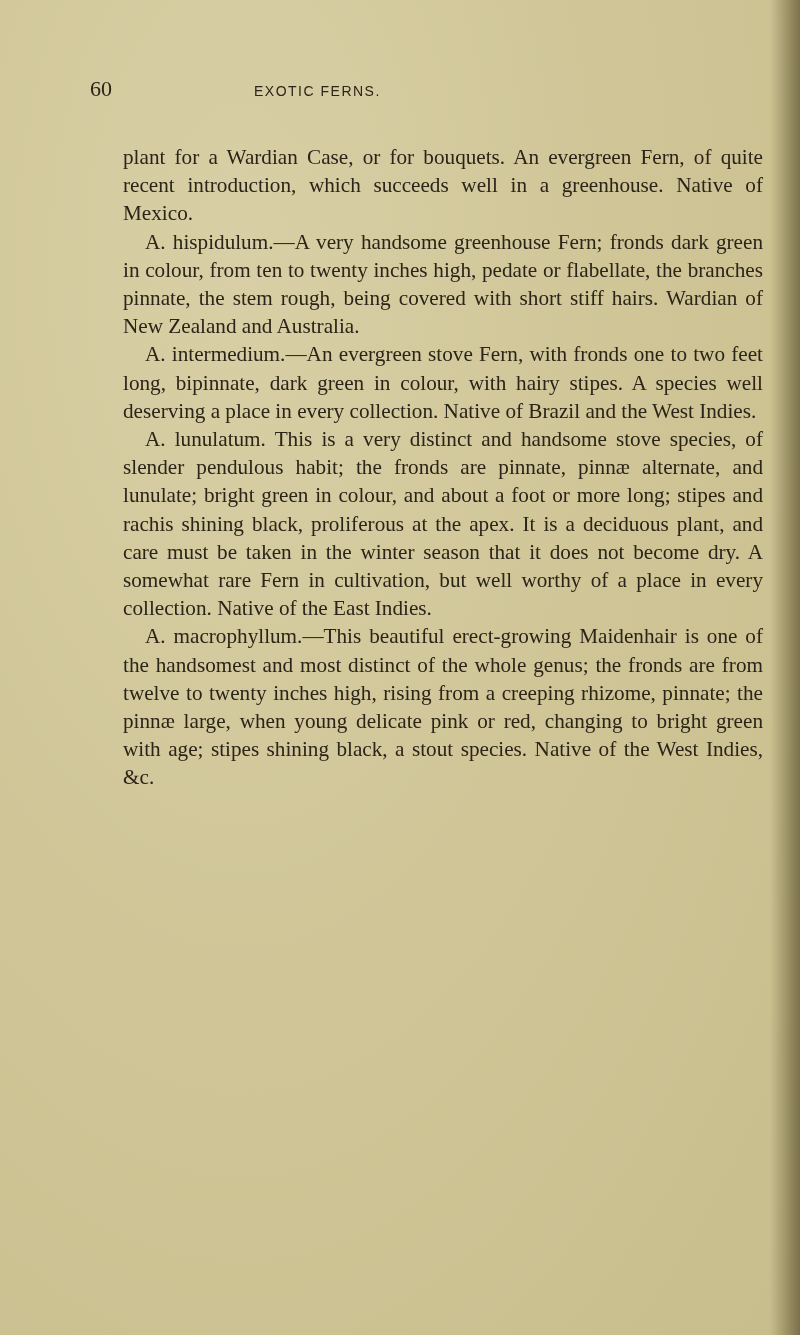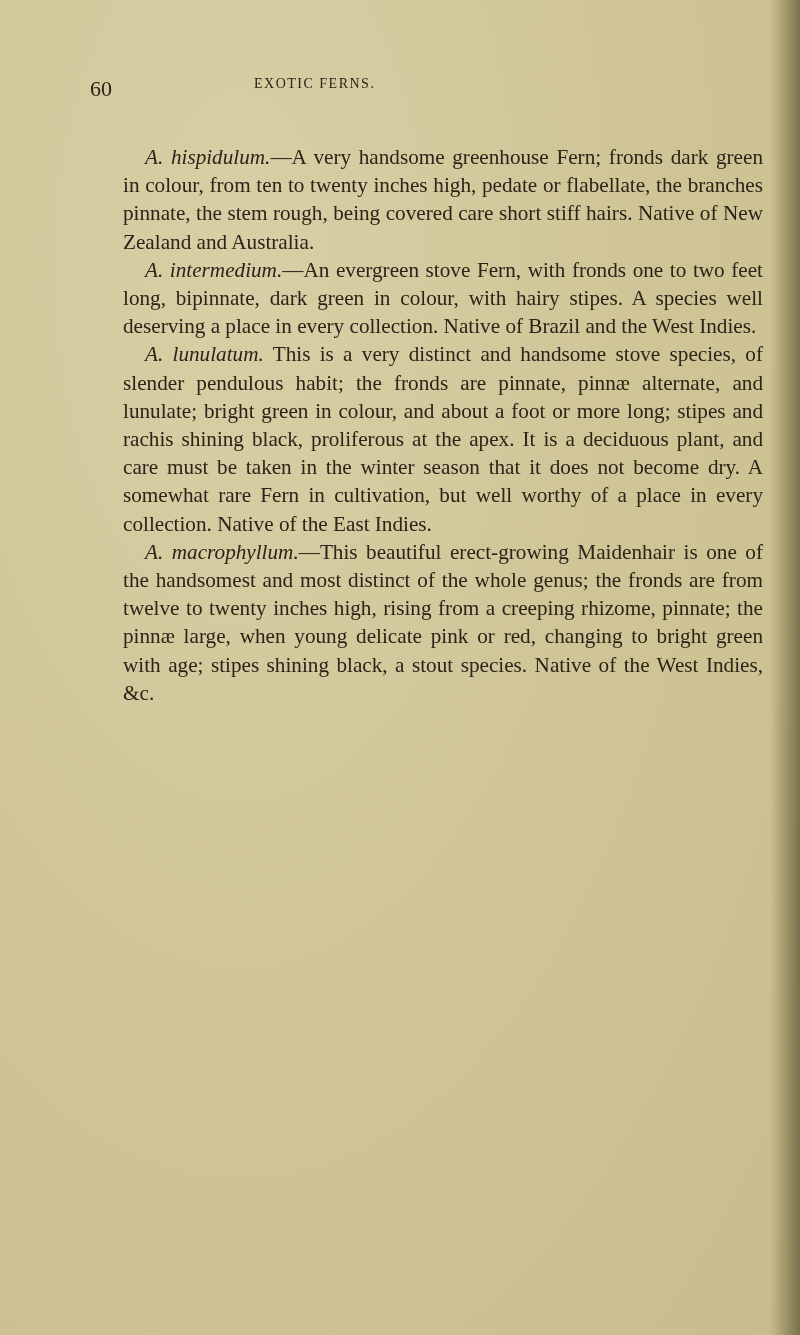--- a/index.html
+++ b/index.html
@@ -33,59 +33,61 @@
       position: absolute;
       left: 90px;
       top: 0;
       font-size: 22px;
       font-family: "Liberation Serif", serif;
       letter-spacing: 0px;
     }
     .running-title {
       position: absolute;
       left: 254px;
-      top: 0;
+      top: 7px;
       font-size: 14px;
       letter-spacing: 1.5px;
-      font-family: Liberation Serif, serif;
+      font-family: Liberation Sans, sans-serif;
     }
     .body-text {
       position: absolute;
       top: 143px;
       left: 123px;
       width: 640px;
       font-family: "Liberation Serif", serif;
       font-size: 21.2px;
       line-height: 28.2px;
       text-align: justify;
     }
     .para {
       margin: 0;
       text-indent: 22px;
     }
     .para.continuation {
       text-indent: 0;
     }
     .species-name {
-      font-style: italic;
       margin-top: 47px;
     }
   </style>
 </head>
 <body>
 
 <div class="page">
   <div class="running-head">
     <span class="page-number">60</span>
     <span class="running-title">EXOTIC FERNS.</span>
   </div>
 
   <div class="body-text">
+    <p class="para continuation">
+      <span>plant for a Wardian Case, or for bouquets. An evergreen Fern, of quite recent introduction, which succeeds well in a greenhouse. Native of Mexico.</span>
+    </p>
     <p class="para">
-      <span class="species-name">A. hispidulum.</span><span>—</span><span>A very handsome greenhouse Fern; fronds dark green in colour, from ten to twenty inches high, pedate or flabellate, the branches pinnate, the stem rough, being covered care short stiff hairs. Native of New Zealand and Australia.</span>
+      <span class="species-name">A. hispidulum.</span><span>—</span><span>A very handsome greenhouse Fern; fronds dark green in colour, from ten to twenty inches high, pedate or flabellate, the branches pinnate, the stem rough, being covered with short stiff hairs. Wardian of New Zealand and Australia.</span>
     </p>
     <p class="para">
       <span class="species-name">A. intermedium.</span><span>—</span><span>An evergreen stove Fern, with fronds one to two feet long, bipinnate, dark green in colour, with hairy stipes. A species well deserving a place in every collection. Native of Brazil and the West Indies.</span>
     </p>
     <p class="para">
       <span class="species-name">A. lunulatum.</span><span> </span><span>This is a very distinct and handsome stove species, of slender pendulous habit; the fronds are pinnate, pinnæ alternate, and lunulate; bright green in colour, and about a foot or more long; stipes and rachis shining black, proliferous at the apex. It is a deciduous plant, and care must be taken in the winter season that it does not become dry. A somewhat rare Fern in cultivation, but well worthy of a place in every collection. Native of the East Indies.</span>
     </p>
     <p class="para">
       <span class="species-name">A. macrophyllum.</span><span>—</span><span>This beautiful erect-growing Maidenhair is one of the handsomest and most distinct of the whole genus; the fronds are from twelve to twenty inches high, rising from a creeping rhizome, pinnate; the pinnæ large, when young delicate pink or red, changing to bright green with age; stipes shining black, a stout species. Native of the West Indies, &amp;c.</span>
     </p>

